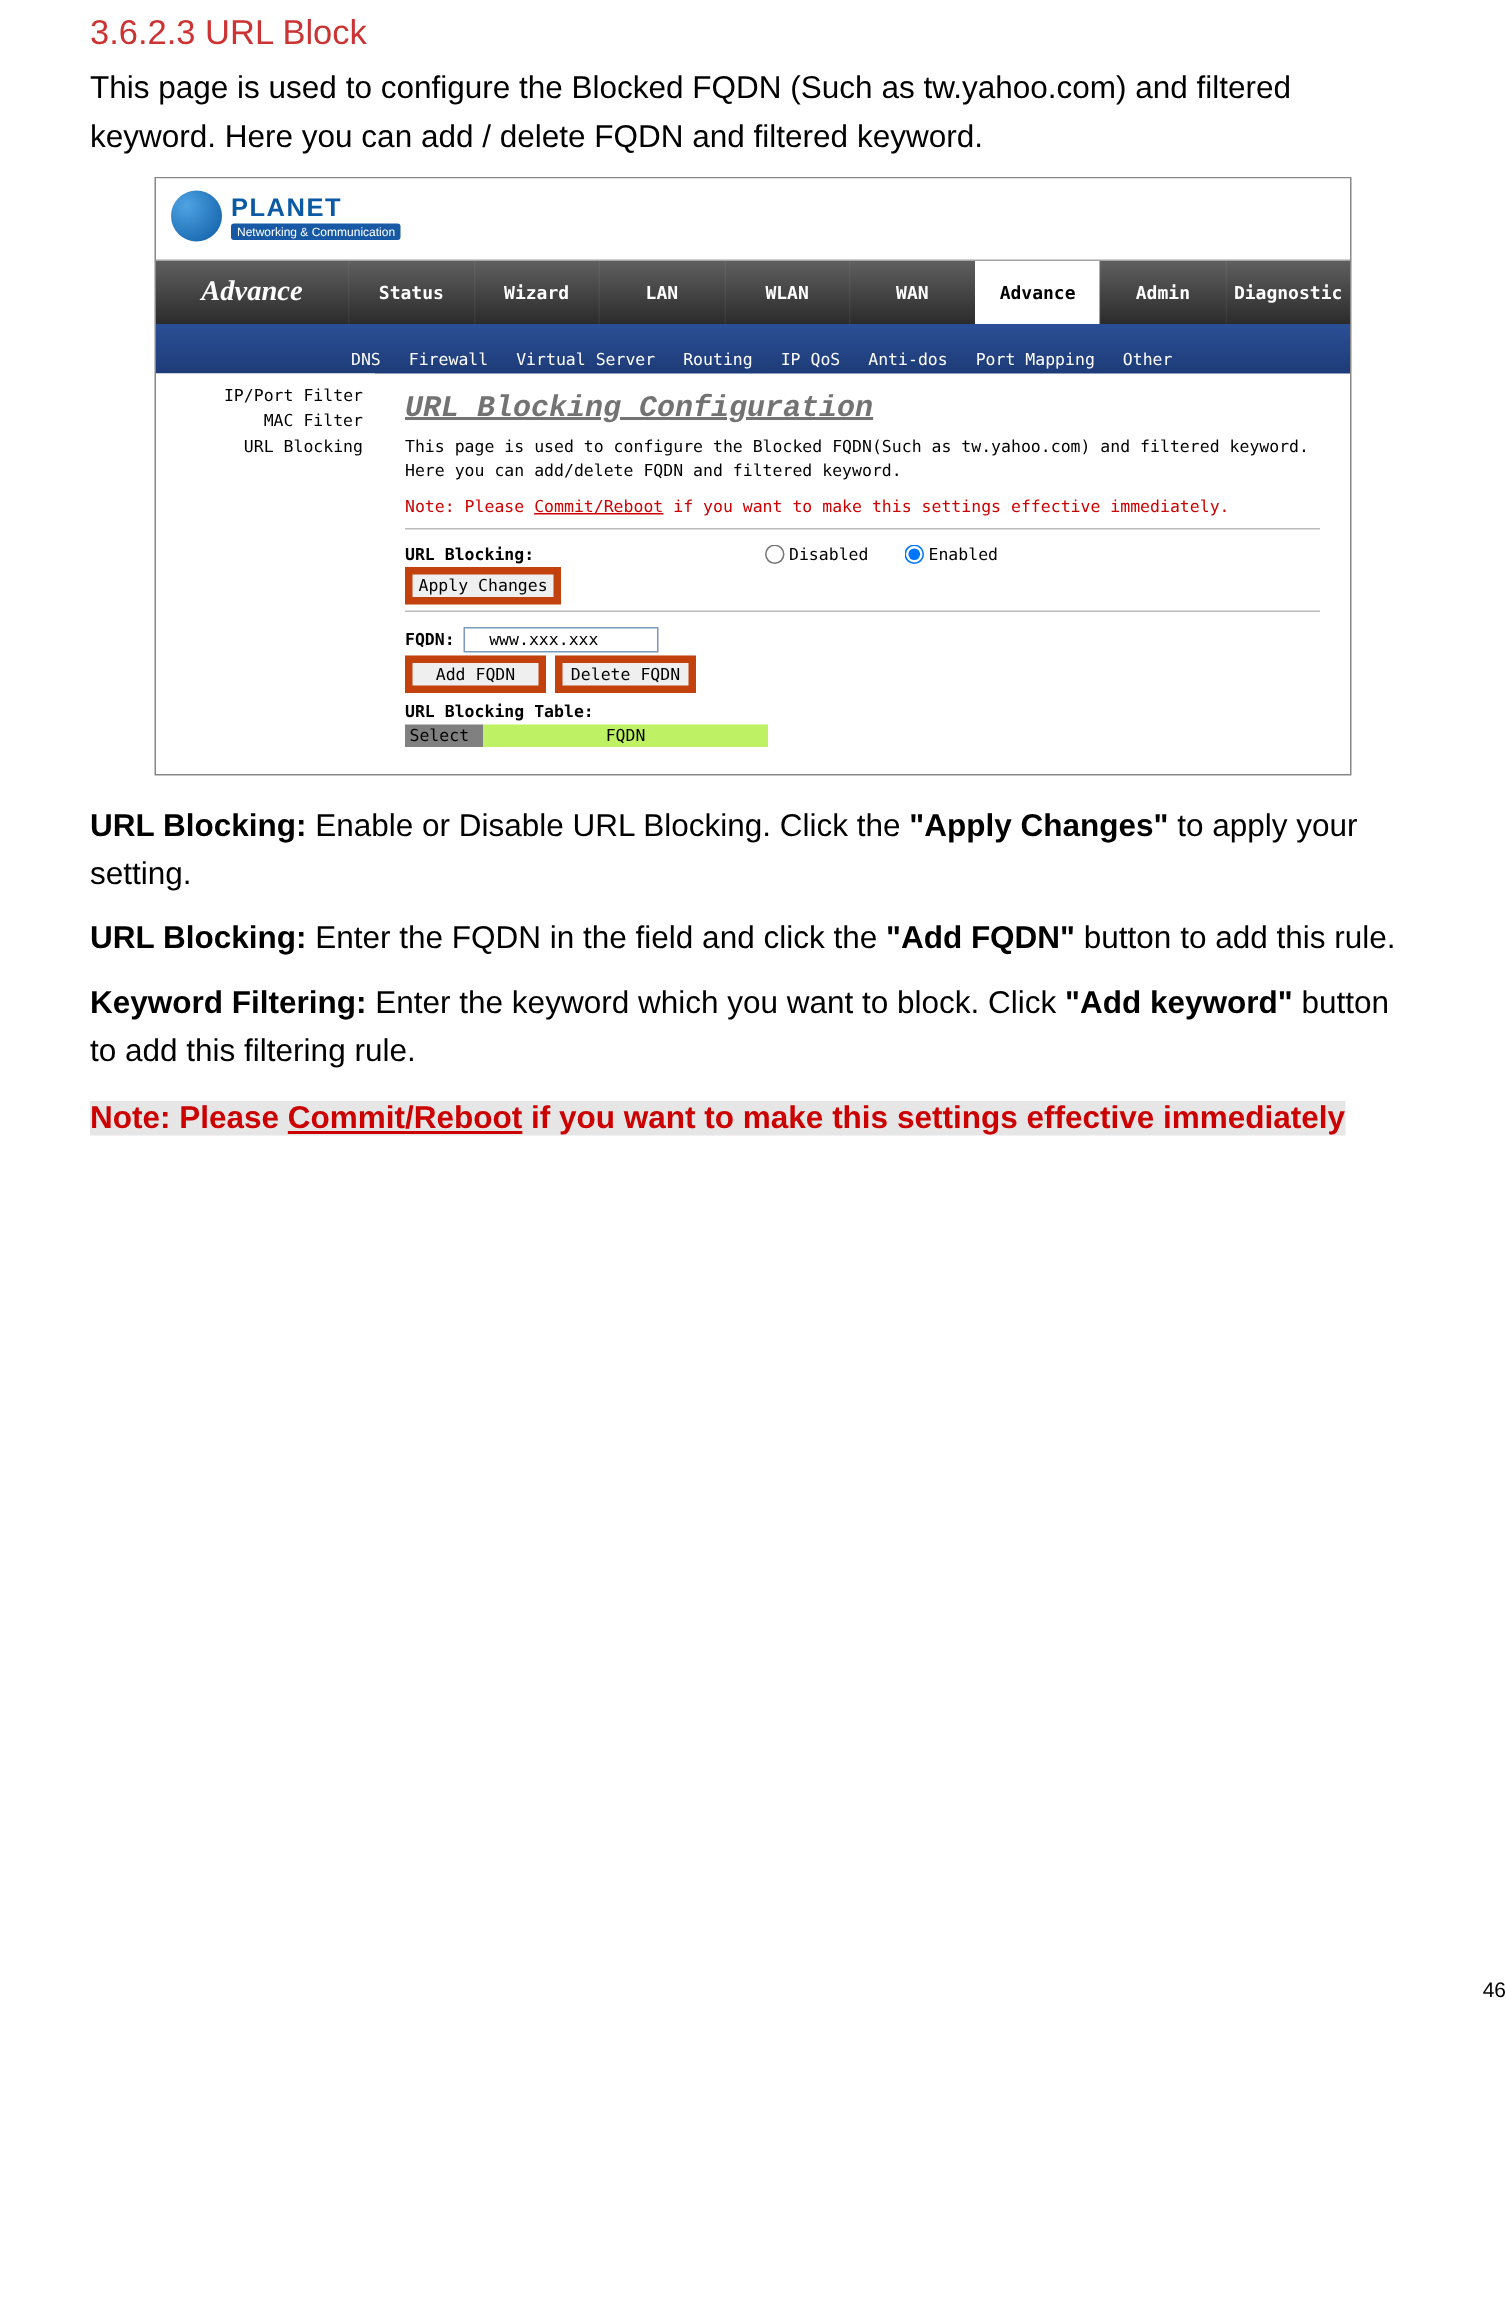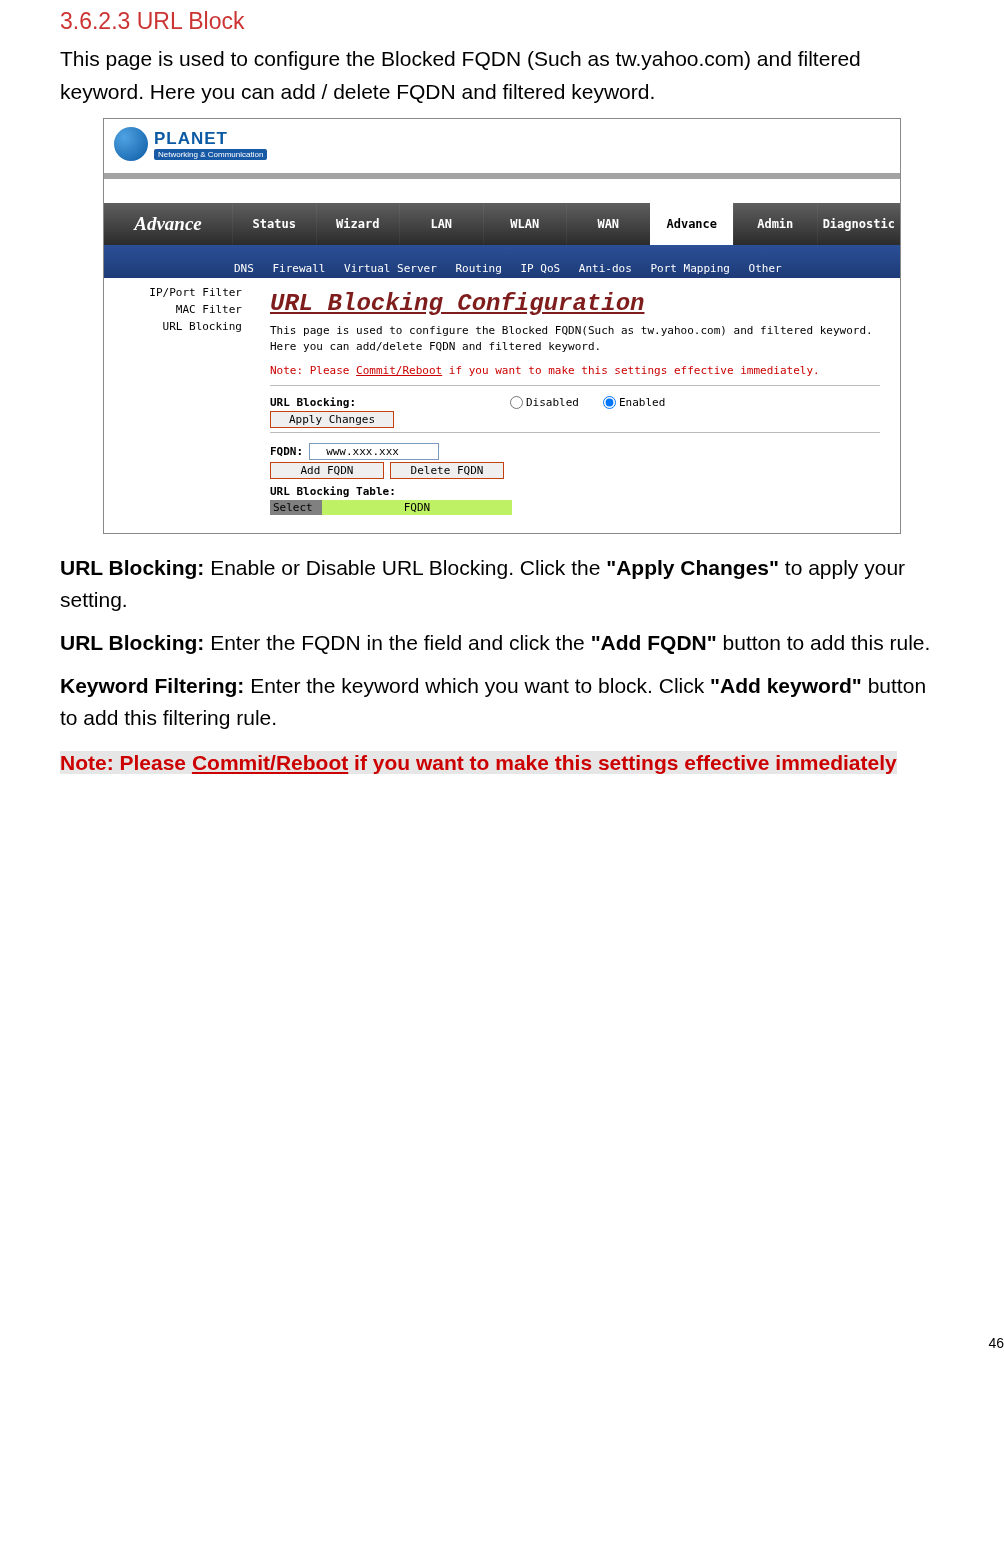--- a/index.html
+++ b/index.html
@@ -36,21 +36,21 @@
   .screenshot-wrap {
     margin: 6px auto 18px auto;
     width: 796px;
     border: 1px solid #888;
     background: #fff;
   }
   
   .shot-header {
     height: 54px;
     background: #fff;
-    border-bottom: 6px solid #a3a3a3;
+    border-bottom: 1px solid #a3a3a3;
     position: relative;
   }
   .logo {
     position: absolute;
     left: 10px; top: 8px;
     display: flex; align-items: center; gap: 6px;
   }
   .logo .globe {
     width: 34px; height: 34px; border-radius: 50%;
     background: radial-gradient(circle at 30% 30%, #4fa3e3, #0b5aa3);
@@ -64,21 +64,20 @@
     letter-spacing: 1px;
   }
   .logo .sub {
     font-size: 8px; background:#1759a5; color:#fff; padding:1px 4px; border-radius:2px;
   }
   .navbar {
     display: flex;
     align-items: stretch;
     height: 42px;
     background: linear-gradient(#5f5f5f, #2b2b2b);
-    margin-top: 24px;
   }
   .nav-brand {
     width: 128px;
     display:flex; align-items:center; justify-content:center;
     color:#fff;
     font-family: "Times New Roman", serif;
     font-style: italic; font-weight: bold; font-size: 19px;
   }
   .nav-item {
     flex:1;
@@ -110,23 +109,23 @@
     padding: 6px 8px;
   }
   .sidebar div { padding: 2px 0; text-align: right; }
   .main {
     flex:1;
     padding: 10px 20px 18px 20px;
     font-family: SimSun, monospace;
     font-size: 11px;
   }
   .main-title {
-    color: #7f1d1d;
+    color: #737373;
     font-family: SimSun, "Courier New", monospace;
-    font-size: 24px;
+    font-size: 20px;
     font-weight: bold;
     font-style: italic;
     text-decoration: underline;
     margin: 2px 0 6px 0;
   }
   .desc {
     font-size: 11px; line-height: 1.45;
     margin-bottom: 4px;
   }
   .shot-note {
@@ -141,23 +140,23 @@
     font-size:11px; font-weight:bold;
     margin: 2px 0;
   }
   .row .lbl { width: 160px; }
   .radio-group { display:flex; gap: 24px; font-weight:normal; }
   .radio-group label { display:flex; align-items:center; gap:3px; font-family: SimSun, monospace; }
   .btn {
     display:inline-block;
     font-family: SimSun, monospace;
     font-size:11px;
-    padding: 1px 18px;
+    padding: 1px 4px;
     background:#efefef;
-    border:1px solid #c2410c;
+    border:5px solid #c2410c;
     min-width: 76px;
     text-align:center;
   }
   .fqdn-input {
     font-family: SimSun, monospace;
     font-size:11px;
     border:1px solid #7a9ac0;
     padding: 1px 16px;
     width: 96px;
   }

